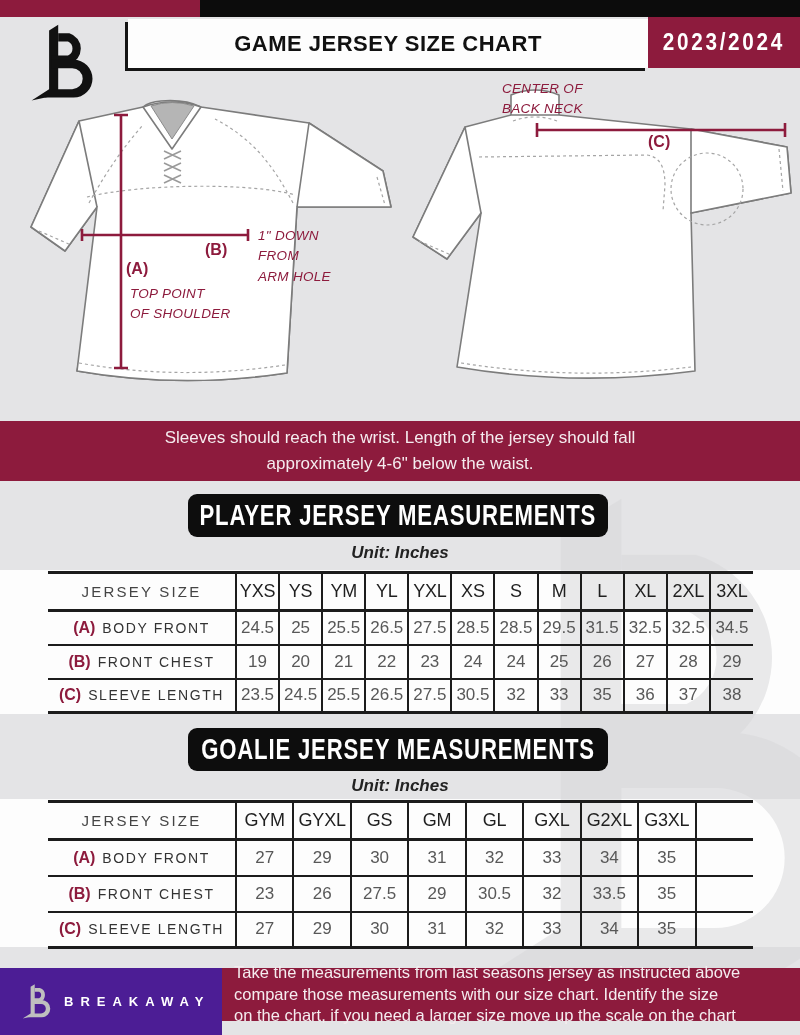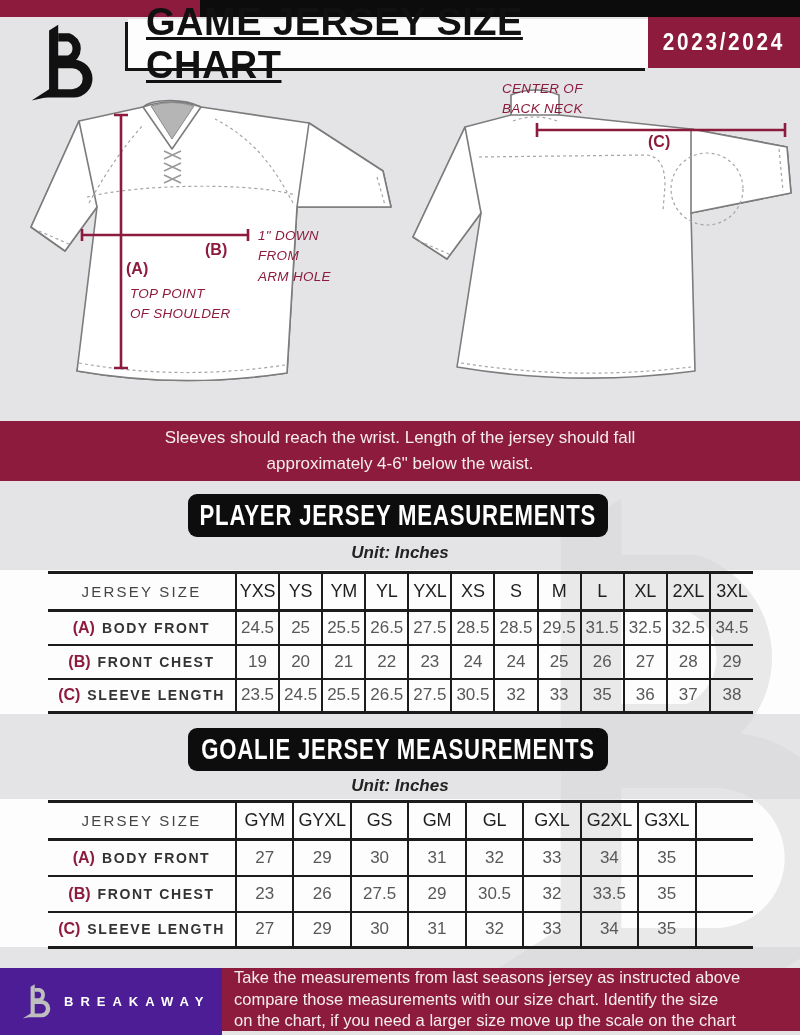--- a/index.html
+++ b/index.html
@@ -6,21 +6,21 @@
   body{width:800px;height:1035px;position:relative;overflow:hidden;
        background:#e4e4e6;font-family:"Liberation Sans",sans-serif;}
   .abs{position:absolute;}
 
   
   .top-black{left:200px;top:0;right:0;height:17px;background:#0c0c0c;}
   .top-maroon{left:0;top:0;width:200px;height:17px;background:#8d1b3d;}
   .logo-top{left:26px;top:22px;width:70px;height:84px;}
   .title-box{left:128px;top:19px;width:520px;height:49px;background:#fdfdfd;
              box-shadow:-3px 3px 0 0 #141414;display:flex;align-items:center;justify-content:center;}
-  .title-box h1{margin:18px;font-size:38px;font-weight:800;letter-spacing:.5px;color:#111;text-decoration:underline;}
+  .title-box h1{margin:4px;font-size:22px;font-weight:800;letter-spacing:.5px;color:#111;}
   .year-box{left:648px;top:17px;width:152px;height:51px;background:#8d1b3d;
             display:flex;align-items:center;justify-content:center;}
   .year-box span{color:#fff;font-size:23px;font-weight:700;letter-spacing:3px;
                  transform:scaleX(.9);white-space:nowrap;}
 
   
   .anno{color:#8d1b3d;font-style:italic;font-size:13.5px;line-height:1.5;
         letter-spacing:.3px;white-space:pre-line;}
   .mlabel{color:#8d1b3d;font-weight:700;font-size:16px;font-style:normal;}
 
@@ -46,27 +46,27 @@
   .meas-table tr > :first-child{border-left:none;}
   .meas-table thead tr{border-bottom:3px solid #1c1c1c;height:38px;}
   .meas-table tbody tr{border-bottom:2.5px solid #1c1c1c;}
   .meas-table tbody tr:last-child{border-bottom:none;}
   .tbl-player tbody tr{height:34px;}
   .tbl-goalie tbody tr{height:36px;}
   .meas-table th.corner{font-size:15px;font-weight:400;letter-spacing:2.2px;color:#444;}
   .meas-table th.size-h{font-size:18px;font-weight:400;color:#1f1f1f;letter-spacing:-.2px;}
   .meas-table th.rowlab{font-weight:400;}
   .meas-table th.rowlab .pfx{color:#8d1b3d;font-weight:700;font-size:16px;margin-right:7px;}
-  .meas-table th.rowlab .lab{color:#333;font-weight:700;font-size:14px;letter-spacing:1.6px;}
+  .meas-table th.rowlab .lab{color:#333;font-weight:400;font-size:14px;letter-spacing:1.6px;}
   .meas-table td.val{font-size:17px;color:#585858;}
 
   
   .footer-black{left:0;top:968px;width:222px;height:67px;background:#4c1d95;
                 display:flex;align-items:center;}
-  .footer-maroon{left:222px;top:968px;width:578px;height:63px;background:#8d1b3d;
+  .footer-maroon{left:222px;top:968px;width:578px;height:53px;background:#8d1b3d;
                  display:flex;align-items:center;}
   .footer-maroon p{margin:0 8px 0 12px;color:#f5ecef;font-size:16.5px;line-height:1.3;white-space:pre-line;}
   .brand{color:#fff;font-size:13px;font-weight:700;letter-spacing:7px;margin-left:12px;}
 
   .watermark{left:370px;top:480px;width:540px;height:560px;opacity:.55;pointer-events:none;}
 
   svg{display:block;}
 </style>
 </head>
 <body>

